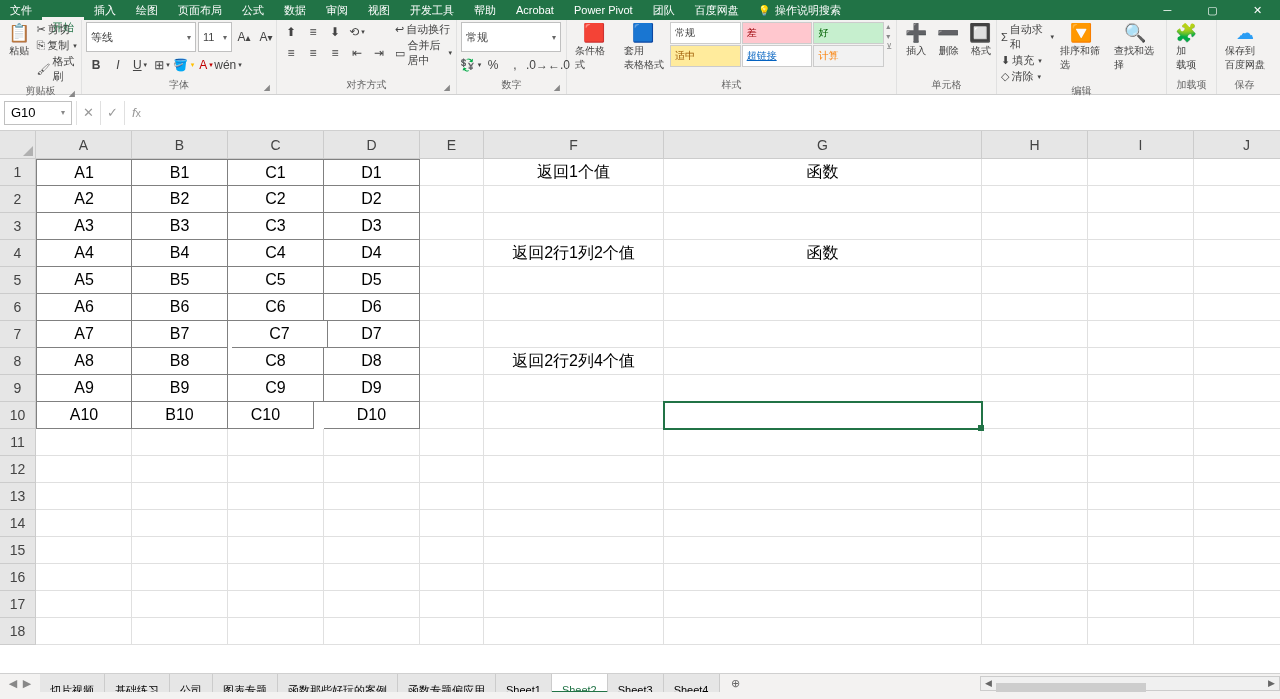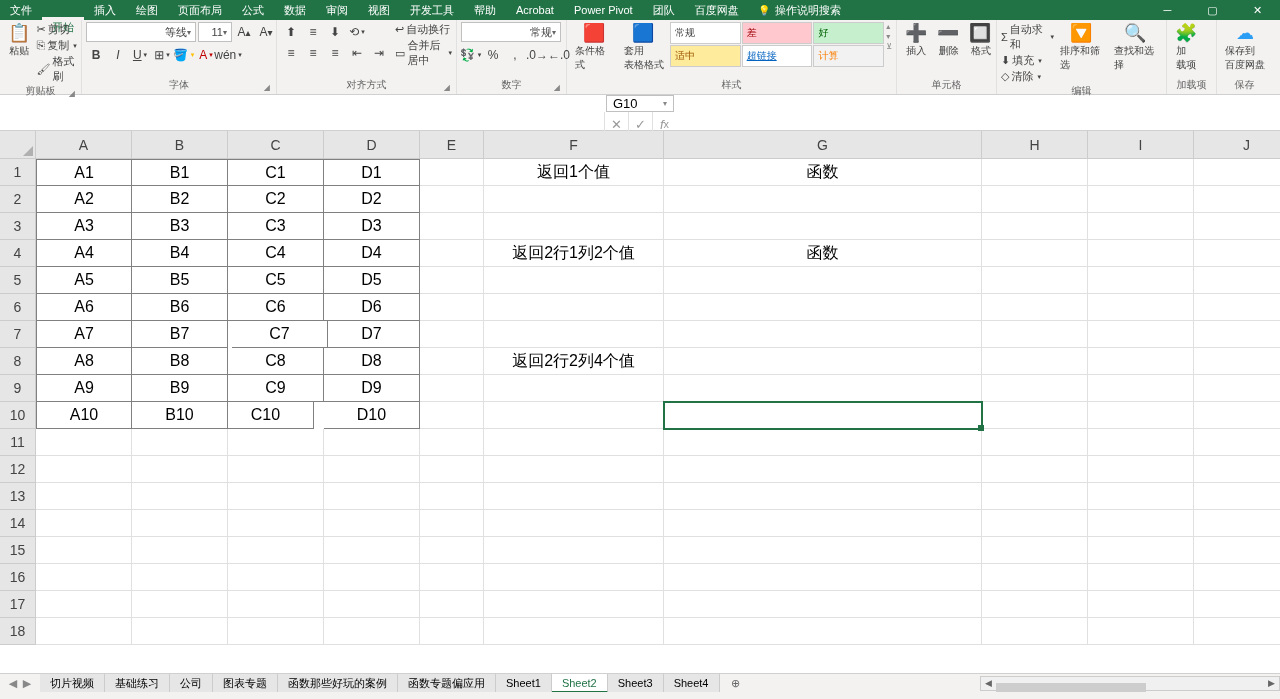--- a/index.html
+++ b/index.html
@@ -16,32 +16,32 @@
 .rgroup { border-right: 1px solid #e1e1e1; display: flex; flex-direction: column; padding: 2px 4px 0; }
 .rgroup-body { flex: 1; display: flex; align-items: flex-start; gap: 2px; }
 .rgroup-label { text-align: center; font-size: 10px; color: #666; padding-bottom: 2px; position: relative; }
 .rgroup-label .dlauncher { position: absolute; right: 2px; bottom: 2px; font-size: 8px; color: #888; }
 .rbtn { display: flex; flex-direction: column; align-items: center; justify-content: center; padding: 2px 4px; cursor: pointer; }
 .rbtn-icon { font-size: 18px; line-height: 1; }
 .rbtn-label { font-size: 10px; margin-top: 2px; }
 .rcol { display: flex; flex-direction: column; gap: 1px; }
 .rrow { display: flex; gap: 2px; align-items: center; }
 .smallbtn { width: 20px; height: 20px; display: flex; align-items: center; justify-content: center; cursor: pointer; font-size: 12px; }
-.combo { height: 20px; border: 1px solid #c0c0c0; background: #fff; font-size: 11px; padding: 4px 4px; display: flex; align-items: center; justify-content: flex-end; }
+.combo { height: 20px; border: 1px solid #c0c0c0; background: #fff; font-size: 11px; padding: 14px 4px; display: flex; align-items: center; justify-content: space-between; }
 .combo .dd { font-size: 8px; color: #666; }
 
 .style-gallery { display: grid; grid-template-columns: 1fr 1fr 1fr; gap: 1px; width: 220px; font-size: 10px; }
 .style-cell { background: #fff; border: 1px solid #ccc; padding: 2px 4px; height: 22px; display: flex; align-items: center; }
 .sc-bad { background: #ffc7ce; color: #9c0006; }
 .sc-good { background: #c6efce; color: #006100; }
 .sc-note { background: #ffeb9c; color: #9c5700; text-align: center; }
 .sc-link { color: #0563c1; text-decoration: underline; }
 .sc-calc { background: #f2f2f2; color: #fa7d00; text-align: right; }
 
-.formula-bar { height: 36px; border-bottom: 1px solid #d0d0d0; display: flex; align-items: center; font-size: 13px; flex-direction: column; }
+.formula-bar { height: 36px; border-bottom: 1px solid #d0d0d0; display: flex; align-items: center; font-size: 13px; }
 .namebox { width: 68px; height: 24px; border: 1px solid #c0c0c0; margin: 0 4px; padding: 0 6px; display: flex; align-items: center; justify-content: space-between; }
 .namebox .dd { font-size: 8px; color: #888; }
 .fb-btns { display: flex; gap: 0; }
 .fb-btn { width: 24px; height: 24px; display: flex; align-items: center; justify-content: center; color: #999; border-left: 1px solid #e0e0e0; cursor: pointer; }
 .fb-input { flex: 1; height: 24px; padding: 0 6px; }
 
 .grid-area { position: absolute; top: 131px; left: 0; right: 0; bottom: 26px; overflow: hidden; background: #fff; }
 .corner { position: absolute; left: 0; top: 0; width: 36px; height: 28px; background: #e6e6e6; border-right: 1px solid #ccc; border-bottom: 1px solid #ccc; }
 .corner::after { content: ''; position: absolute; right: 2px; bottom: 2px; width: 0; height: 0; border-right: 10px solid #b0b0b0; border-top: 10px solid transparent; }
 .col-headers { position: absolute; left: 36px; top: 0; height: 28px; display: flex; }
@@ -53,21 +53,21 @@
 .cell.bordered { border-right: 1px solid #808080; border-bottom: 1px solid #808080; }
 .cell.bordered-top { border-top: 1px solid #808080; }
 .cell.bordered-left { border-left: 1px solid #808080; }
 .cell.selected { outline: 2px solid #217346; outline-offset: -1px; background: #fff; z-index: 2; }
 .sel-handle { position: absolute; width: 6px; height: 6px; background: #217346; right: -3px; bottom: -3px; }
 
 .sheet-tabs { position: absolute; left: 0; right: 0; bottom: 7px; height: 19px; background: #f3f2f1; border-top: 1px solid #d0d0d0; display: flex; align-items: center; font-size: 11px; }
 .st-nav { display: flex; gap: 0; padding: 0 6px; }
 .st-nav-btn { width: 14px; text-align: center; color: #888; cursor: pointer; }
 .st-list { display: flex; }
-.st-tab { padding: 0 10px; height: 19px; line-height: 19px; border-right: 1px solid #ccc; background: #e6e6e6; cursor: pointer; }
+.st-tab { padding: 7px 10px; height: 19px; line-height: 19px; border-right: 1px solid #ccc; background: #e6e6e6; cursor: pointer; }
 .st-tab.active { background: #fff; border-bottom: 2px solid #217346; color: #217346; }
 .st-add { width: 20px; text-align: center; color: #666; cursor: pointer; margin-left: 6px; }
 .hscroll { margin-left: auto; width: 300px; height: 15px; background: #f0f0f0; border: 1px solid #ccc; display: flex; align-items: center; }
 .hscroll .arrow { width: 15px; text-align: center; font-size: 9px; color: #666; }
 .hscroll .track { flex: 1; position: relative; }
 .hscroll .thumb { position: absolute; left: 0; width: 150px; height: 13px; background: #cdcdcd; }
 
 .statusbar { position: absolute; left: 0; right: 0; bottom: 0; height: 7px; background: #f3f2f1; }
 
 .win-controls { position: absolute; top: 0; right: 0; height: 20px; display: flex; }

